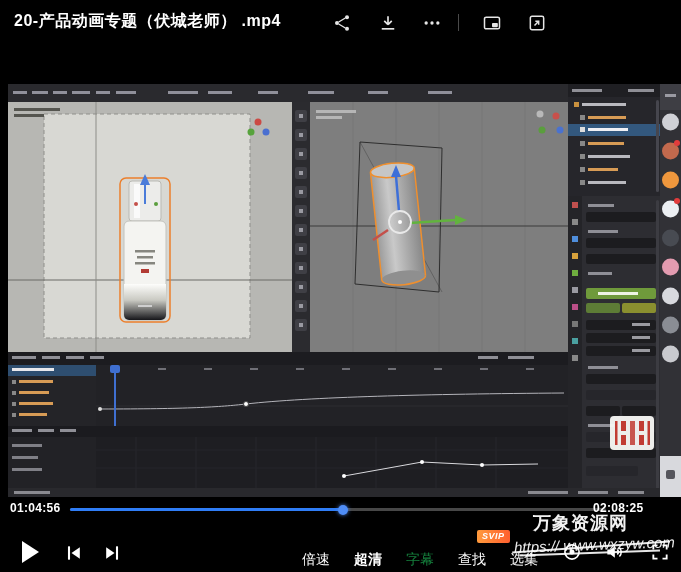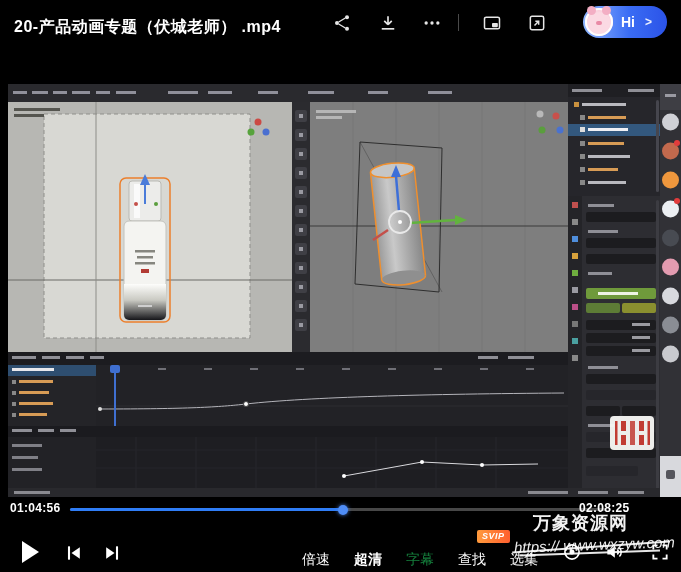--- a/index.html
+++ b/index.html
@@ -2,41 +2,41 @@
 <html><head>
 <meta charset="utf-8">
 <style>
   html,body{margin:0;padding:0;background:#000;}
   body{width:681px;height:572px;position:relative;overflow:hidden;
        font-family:"Liberation Sans","DejaVu Sans",sans-serif;}
   .abs{position:absolute;}
 
   
   .topbar{left:0;top:0;width:681px;height:46px;background:#000;}
-  .vtitle{left:14px;top:17px;font-size:16px;font-weight:700;color:#fff;letter-spacing:.5px;white-space:nowrap;}
+  .vtitle{left:14px;top:11px;font-size:16px;font-weight:700;color:#fff;letter-spacing:.5px;white-space:nowrap;}
   .tbicon{top:13px;width:20px;height:20px;color:#e6e6e6;cursor:pointer;}
   .tbicon svg{width:100%;height:100%;display:block;}
   .tbdivider{left:458px;top:14px;width:1px;height:17px;background:#4a4a4a;}
   .avatar-pill{left:583px;top:6px;width:84px;height:32px;border-radius:17px;
       background:linear-gradient(90deg,#8db6ff 0%,#3a6cf4 55%,#2b53e8 100%);cursor:pointer;}
   .pig{left:2px;top:2px;width:28px;height:28px;border-radius:50%;
       background:radial-gradient(circle at 50% 60%,#fbd9e3 55%,#f3aec4 100%);
       box-shadow:inset 0 0 0 2px #fff;}
   .pig::before,.pig::after{content:"";position:absolute;top:-2px;width:9px;height:9px;border-radius:50%;background:#f3aec4;}
   .pig::before{left:2px;} .pig::after{right:2px;}
   .pig-snout{left:11px;top:13px;width:6px;height:4px;border-radius:2px;background:#e98aa6;}
   .hi-label{left:38px;top:8px;color:#fff;font-size:14px;font-weight:700;}
   .hi-chev{left:62px;top:9px;color:#eaf0ff;font-size:12px;font-weight:700;}
 
   
   .video-frame{left:8px;top:84px;width:673px;height:413px;background:#1c1c20;cursor:pointer;}
 
   
   .time{top:501px;font-size:12px;font-weight:700;color:#fff;letter-spacing:.3px;}
-  .time-left{left:10px;} .time-right{left:579px;}
+  .time-left{left:10px;} .time-right{left:593px;}
   .seekbar{left:70px;top:508px;width:536px;height:3px;border-radius:2px;background:rgba(255,255,255,.28);cursor:pointer;}
   .seek-fill{position:absolute;left:0;top:0;height:3px;border-radius:2px;background:#2f7df6;}
   .seek-handle{position:absolute;right:-5px;top:-3.5px;width:10px;height:10px;border-radius:50%;
       background:#4f8df7;box-shadow:0 0 4px rgba(79,141,247,.9);cursor:pointer;}
 
   
   .ctl-icon{top:540px;color:#fff;cursor:pointer;}
   .ctl-icon svg{display:block;}
   .play-btn{left:22px;top:541px;width:0;height:0;border-left:17px solid #fff;
       border-top:11px solid transparent;border-bottom:11px solid transparent;cursor:pointer;}
@@ -90,27 +90,20 @@
       </svg>
   </div>
   <div class="abs tbicon" style="left:527px">
     <svg viewBox="0 0 24 24">
         <rect x="4" y="4" width="16" height="16" rx="2" fill="none" stroke="currentColor" stroke-width="1.8"></rect>
         <path d="M14 14v-4h-4" fill="none" stroke="currentColor" stroke-width="1.8"></path>
         <path d="M14 10l-5 5" stroke="currentColor" stroke-width="1.8"></path>
       </svg>
   </div>
 
-  <div class="abs avatar-pill">
-    <div class="abs pig">
-        <div class="abs pig-snout"></div>
-      </div>
-    <span class="abs hi-label">Hi</span>
-    <span class="abs hi-chev">&gt;</span>
-  </div>
 </div>
 
 <div class="abs video-frame">
   <svg width="673" height="413" viewBox="0 0 673 413">
     <defs>
       <linearGradient id="bot" x1="0" y1="0" x2="0" y2="1">
         <stop offset="0" stop-color="#fdfdfb"></stop>
           <stop offset="0.45" stop-color="#c9c9c2"></stop>
           <stop offset="1" stop-color="#16161a"></stop>
       </linearGradient>

